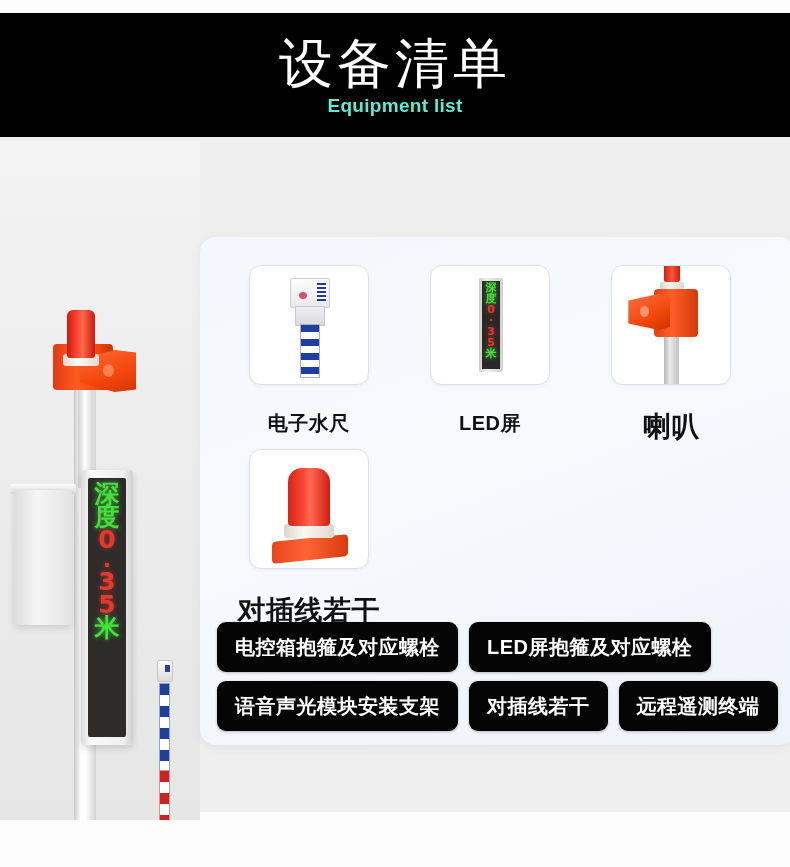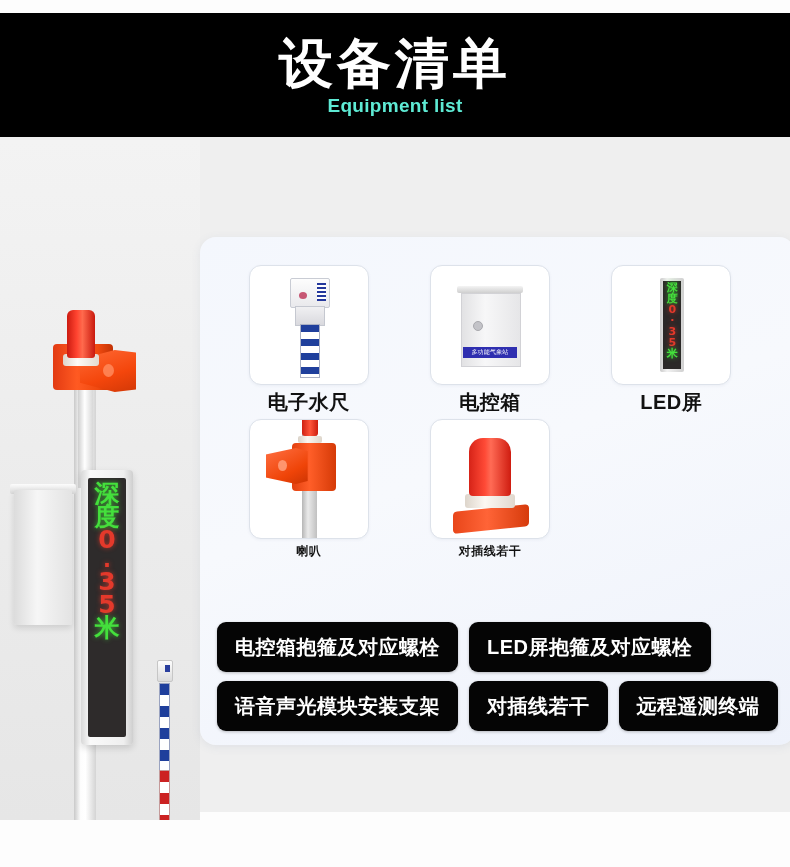--- a/index.html
+++ b/index.html
@@ -11,21 +11,21 @@
   }
   .page{position:absolute;inset:0;background:#fdfdfd;}
 
   
   .banner{
     position:absolute;left:0;top:13px;width:790px;height:124px;
     background:#000;display:flex;flex-direction:column;
     align-items:center;justify-content:center;
   }
   .banner-title{
-    color:#fff;font-size:54px;font-weight:bold;line-height:1;
+    color:#fff;font-size:54px;font-weight:normal;line-height:1;
     letter-spacing:4px;margin:0 0 6px 0;
     font-family:"Liberation Sans","DejaVu Sans",sans-serif;
   }
   .banner-sub{
     color:#5eead4;font-size:19px;font-weight:600;letter-spacing:.3px;line-height:1;
   }
 
   
   .body-area{position:absolute;left:0;top:137px;width:790px;height:675px;background:#efefef;}
   .bottom-strip{position:absolute;left:0;top:812px;width:790px;height:55px;background:#fdfdfd;}
@@ -139,24 +139,24 @@
     display:grid;grid-template-columns:repeat(3,1fr);
     row-gap:6px;column-gap:24px;
   }
   .cell{display:flex;flex-direction:column;align-items:center;}
   .thumb{
     width:118px;height:118px;background:#fff;border:1px solid #dde2ea;
     border-radius:12px;position:relative;overflow:hidden;
     box-shadow:0 1px 3px rgba(80,100,140,.07);
   }
   .cap{
-    margin-top:6px;font-size:20px;color:#111;font-weight:bold;line-height:1.1;
+    margin-top:27px;font-size:20px;color:#111;font-weight:bold;line-height:1.1;
     letter-spacing:.5px;white-space:nowrap;
   }
-  .row2 .cap{font-size:12px;}
+  .row2 .cap{font-size:28px;}
 
   
   .t1-box{position:absolute;left:40px;top:12px;width:38px;height:28px;
     background:linear-gradient(180deg,#fdfdfd,#e9e9ec);border:1px solid #c9ccd4;border-radius:2px;}
   .t1-box:after{content:"";position:absolute;right:3px;top:4px;width:9px;height:18px;
     background:repeating-linear-gradient(180deg,#24389c 0 2px,#fff 2px 4px);}
   .t1-box:before{content:"";position:absolute;left:8px;top:13px;width:8px;height:7px;
     background:#b8234a;border-radius:50%;opacity:.75;}
   .t1-mid{position:absolute;left:45px;top:40px;width:28px;height:18px;
     background:linear-gradient(180deg,#f0f0f2,#d9d9de);border:1px solid #c5c8d0;}
@@ -270,29 +270,20 @@
 
       <div class="cell">
         <div class="thumb">
           <div class="t1-box"></div>
           <div class="t1-mid"></div>
           <div class="t1-staff"></div>
         </div>
         <div class="cap">电子水尺</div>
       </div>
 
-      <div class="cell">
-        <div class="thumb">
-          <div class="t2-lid"></div>
-          <div class="t2-body"></div>
-          <div class="t2-lock"></div>
-          <div class="t2-label">多功能气象站</div>
-        </div>
-        <div class="cap">电控箱</div>
-      </div>
 
       <div class="cell">
         <div class="thumb">
           <div class="t3-frame"></div>
           <div class="t3-screen">
             <span class="led-g">深</span>
             <span class="led-g">度</span>
             <span class="led-r">0</span>
             <span class="led-r">·</span>
             <span class="led-r">3</span>

